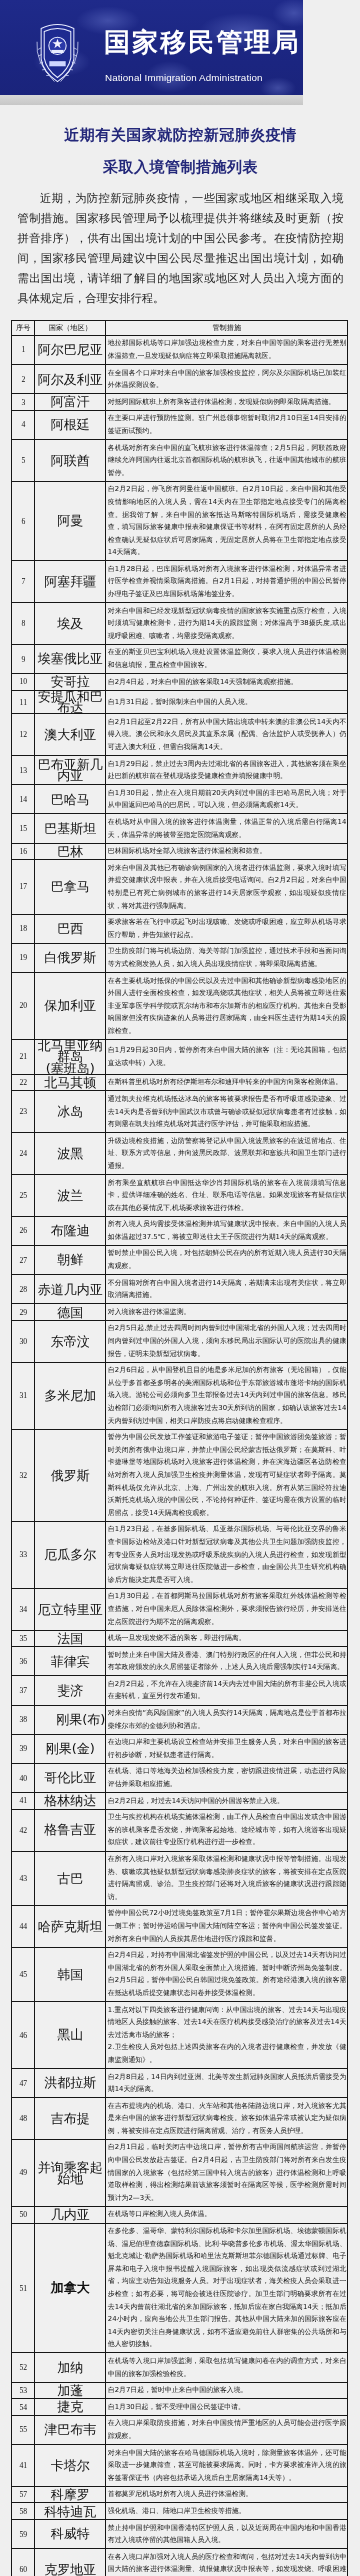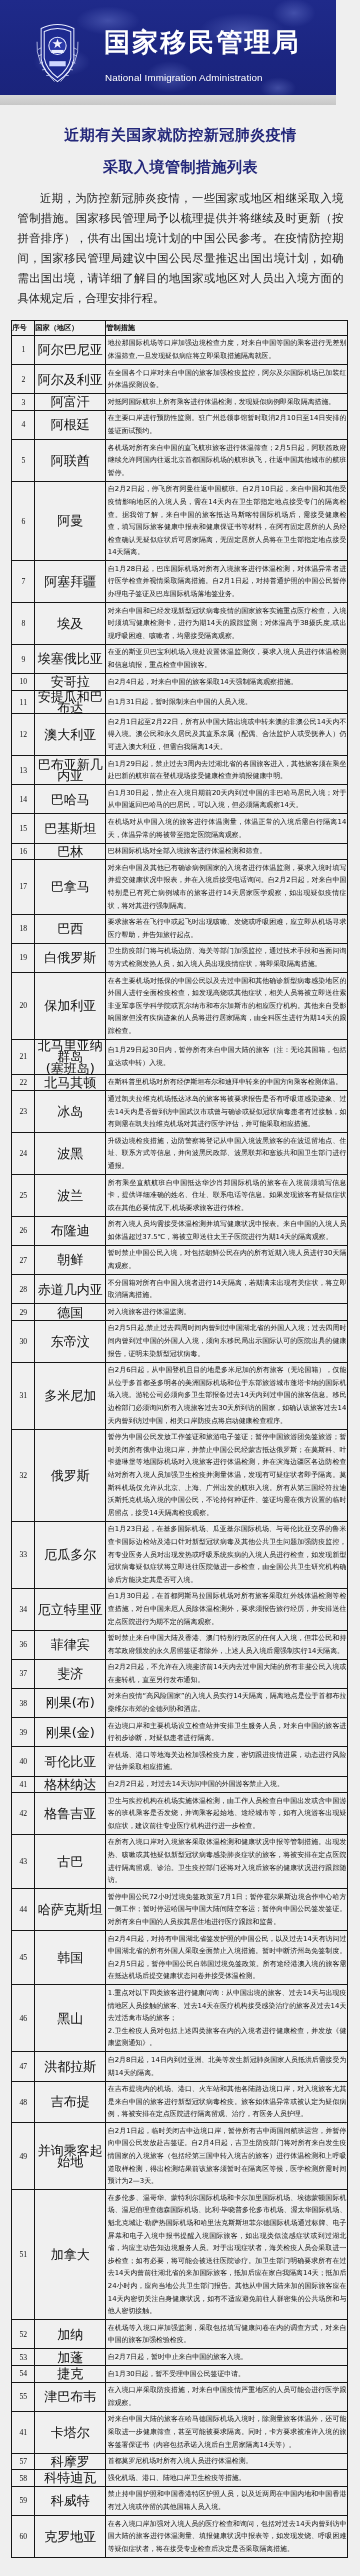--- a/index.html
+++ b/index.html
@@ -1,20 +1,20 @@
 <!DOCTYPE html>
 <html style="font-size:8.2px"><head>
 <meta charset="utf-8">
 <style>
   * { box-sizing: border-box; margin: 0; padding: 0; }
   html, body { width: 361px; background: #efefef; }
   body { font-family: "DejaVu Sans", "Liberation Sans", sans-serif; color: #111; }
 
   .banner {
-    position: relative; width: 336px; height: 105px; overflow: hidden;
+    position: relative; width: 303px; height: 105px; overflow: hidden;
     background: linear-gradient(180deg, #1f2a8a 0%, #1b2580 60%, #1a237a 100%);
   }
   .banner .map {
     position: absolute; inset: 0; opacity: .28;
     background:
       radial-gradient(ellipse 46px 20.6px at 108px 20.6px, #9fb0ff 0%, transparent 70%),
       radial-gradient(ellipse 62px 26px at 242px 31px, #9fb0ff 0%, transparent 70%),
       radial-gradient(ellipse 31px 20.6px at 294px 13px, #9fb0ff 0%, transparent 70%),
       radial-gradient(ellipse 36px 23px at 170px 77px, #9fb0ff 0%, transparent 70%),
       radial-gradient(ellipse 41px 20.6px at 62px 62px, #9fb0ff 0%, transparent 70%),
@@ -53,22 +53,22 @@
   }
 
   table.measures {
     margin: 11.3px 0 0 11.3px; width: 337px; border-collapse: collapse;
     background: #f0f0f0; table-layout: fixed;
   }
   table.measures th, table.measures td {
     border: 1.2px solid #161616; vertical-align: middle;
   }
   table.measures th {
-    font-family: "DejaVu Sans", sans-serif; font-weight: bold;
-    font-size: 7.2px; height: 15px; text-align: left; color: #111;
+    font-family: "DejaVu Sans", sans-serif; font-weight: normal;
+    font-size: 7.2px; height: 15px; text-align: center; color: #111;
   }
   td.num {
     font-family: "Liberation Serif", serif; font-size: 7.7px; text-align: center;
   }
   td.country {
     font-family: "DejaVu Sans", sans-serif; font-size: 13px; text-align: center;
     line-height: 11.3px;
   }
   td.measure {
     font-family: "DejaVu Sans", sans-serif; font-size: 6.9px;
@@ -289,32 +289,37 @@
           <td class="num">33</td>
           <td class="country" style="white-space: pre-line;">厄瓜多尔</td>
           <td class="measure">自1月23日起，在基多国际机场、瓜亚基尔国际机场、与哥伦比亚交界的鲁米查卡国际边检站及港口针对新型冠状病毒及其他公共卫生问题加强防疫监控，有专业医务人员对出现发热或呼吸系统疾病的入境人员进行检查，如发现新型冠状病毒疑似症状将立即送往医院做进一步检查，由全国公共卫生研究机构确诊后方能决定其是否可入境。</td>
         </tr>
         <tr>
           <td class="num">34</td>
           <td class="country" style="white-space: pre-line;">厄立特里亚</td>
           <td class="measure">自1月30日起，在首都阿斯马拉国际机场对所有旅客采取红外线体温检测等检查措施，对自中国来厄人员除体温检测外，要求须报告旅行经历，并安排送往定点医院进行为期不定的隔离观察。</td>
         </tr>
         <tr>
+          <td class="num">35</td>
+          <td class="country" style="white-space: pre-line;">法国</td>
+          <td class="measure">机场一旦发现发烧不适的乘客，即进行隔离。</td>
+        </tr>
+        <tr>
           <td class="num">36</td>
           <td class="country" style="white-space: pre-line;">菲律宾</td>
           <td class="measure">暂时禁止来自中国大陆及香港、澳门特别行政区的任何人入境，但菲公民和持有菲政府颁发的永久居留签证者除外，上述人员入境后需强制实行14天隔离。</td>
         </tr>
         <tr>
           <td class="num">37</td>
           <td class="country" style="white-space: pre-line;">斐济</td>
           <td class="measure">自2月2日起，不允许在入境斐济前14天内去过中国大陆的所有非斐公民入境或在斐转机，直至另行发布通知。</td>
         </tr>
         <tr>
           <td class="num">38</td>
-          <td class="country" style="white-space: pre-line;">刚果(布)</td>
+          <td class="country" style="white-space: pre-line; text-align: right;">刚果(布)</td>
           <td class="measure">对来自疫情“高风险国家”的入境人员实行14天隔离，隔离地点是位于首都布拉柴维尔市郊的金德列协和酒店。</td>
         </tr>
         <tr>
           <td class="num">39</td>
           <td class="country" style="white-space: pre-line;">刚果(金)</td>
           <td class="measure">在边境口岸和主要机场设立检查站并安排卫生服务人员，对来自中国的旅客进行初步诊断，对疑似患者进行隔离。</td>
         </tr>
         <tr>
           <td class="num">40</td>
           <td class="country" style="white-space: pre-line;">哥伦比亚</td>
@@ -360,22 +365,27 @@
           <td class="num">48</td>
           <td class="country" style="white-space: pre-line;">吉布提</td>
           <td class="measure">在吉布提境内的机场、港口、火车站和其他各陆路边境口岸，对入境旅客尤其是来自中国的旅客进行新型冠状病毒检疫。旅客如体温异常或被认定为疑似病例，将被安排在定点医院进行隔离留观、治疗，有医务人员护理。</td>
         </tr>
         <tr>
           <td class="num">49</td>
           <td class="country" style="white-space: pre-line;">并询乘客起始地</td>
           <td class="measure">自2月1日起，临时关闭吉中边境口岸，暂停所有吉中两国间航班运营，并暂停向中国公民发放赴吉签证。自2月4日起，吉卫生防疫部门将对所有来自发生疫情国家的入境旅客（包括经第三国中转入境吉的旅客）进行体温检测和上呼吸道取样检测，得出检测结果前该旅客须暂时在隔离区等候，医学检测所需时间预计为2—3天。</td>
         </tr>
         <tr>
+          <td class="num">50</td>
+          <td class="country" style="white-space: pre-line;">几内亚</td>
+          <td class="measure">在机场等口岸检测入境人员体温。</td>
+        </tr>
+        <tr>
           <td class="num">51</td>
-          <td class="country" style="white-space: pre-line;">加拿大</td>
+          <td class="country" style="white-space: pre-line; font-weight: bold;">加拿大</td>
           <td class="measure">在多伦多、温哥华、蒙特利尔国际机场和卡尔加里国际机场、埃德蒙顿国际机场、温尼伯理查德森国际机场、比利·毕晓普多伦多市机场、渥太华国际机场、魁北克城让·勒萨热国际机场和哈里法克斯斯坦菲尔德国际机场通过标牌、电子屏幕和电子入境申报书提醒入境国际旅客，如出现类似流感症状或到过湖北省，均应主动告知边境服务人员。对于出现症状者，海关检疫人员会采取进一步检查；如有必要，将可能会被送往医院诊疗。加卫生部门明确要求所有在过去14天内曾前往湖北省的来加国际旅客，抵加后应在家自我隔离14天；抵加后24小时内，应向当地公共卫生部门报告。其他从中国大陆来加的国际旅客应在14天内密切关注自身健康状况，如有不适应避免前往人群密集的公共场所和与他人密切接触。</td>
         </tr>
         <tr>
           <td class="num">52</td>
           <td class="country" style="white-space: pre-line;">加纳</td>
           <td class="measure">在机场等入境口岸加强监测，采取包括填写健康问卷在内的调查方式，对来自中国的旅客加强检验检疫。</td>
         </tr>
         <tr>
           <td class="num">53</td>
           <td class="country" style="white-space: pre-line;">加蓬</td>

